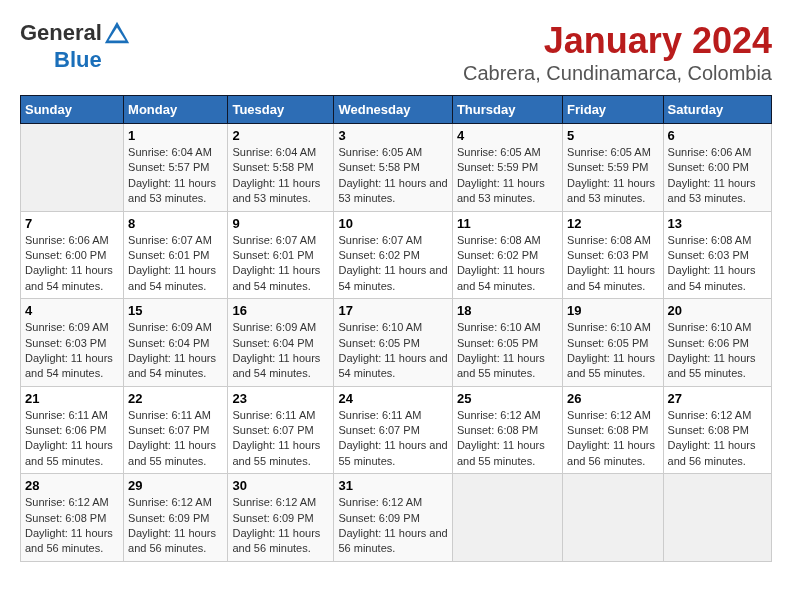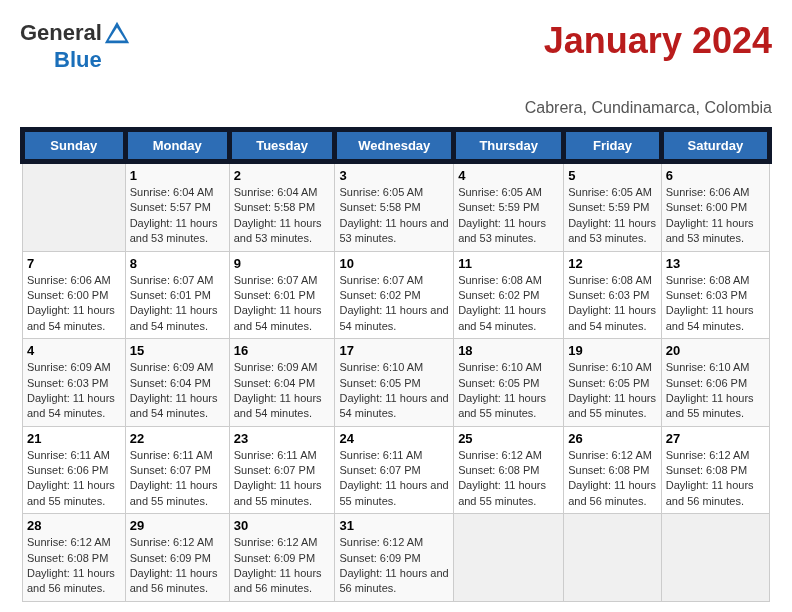--- a/index.html
+++ b/index.html
@@ -37,37 +37,36 @@
     }
     .title-block {
       text-align: right;
     }
     .month-title {
       font-size: 36px;
       font-weight: bold;
       color: #b91c1c;
     }
     .location {
-      font-size: 16px;
+      font-size: 20px;
       color: #555;
-      margin-top: 37px;
     }
     table {
       width: 100%;
       border-collapse: collapse;
       font-size: 11px;
     }
     thead tr th {
       background-color: #2d6db5;
       color: #fff;
       padding: 6px 4px;
-      text-align: center;
+      text-align: left;
       font-size: 13px;
       font-weight: bold;
-      border: 5px solid #0f172a;
+      border: 1px solid #0f172a;
     }
     tbody tr td {
       border: 1px solid #ccc;
       padding: 4px;
       vertical-align: top;
       min-height: 70px;
       height: 80px;
     }
     tbody tr:nth-child(odd) td {
       background-color: #f9f9f9;

